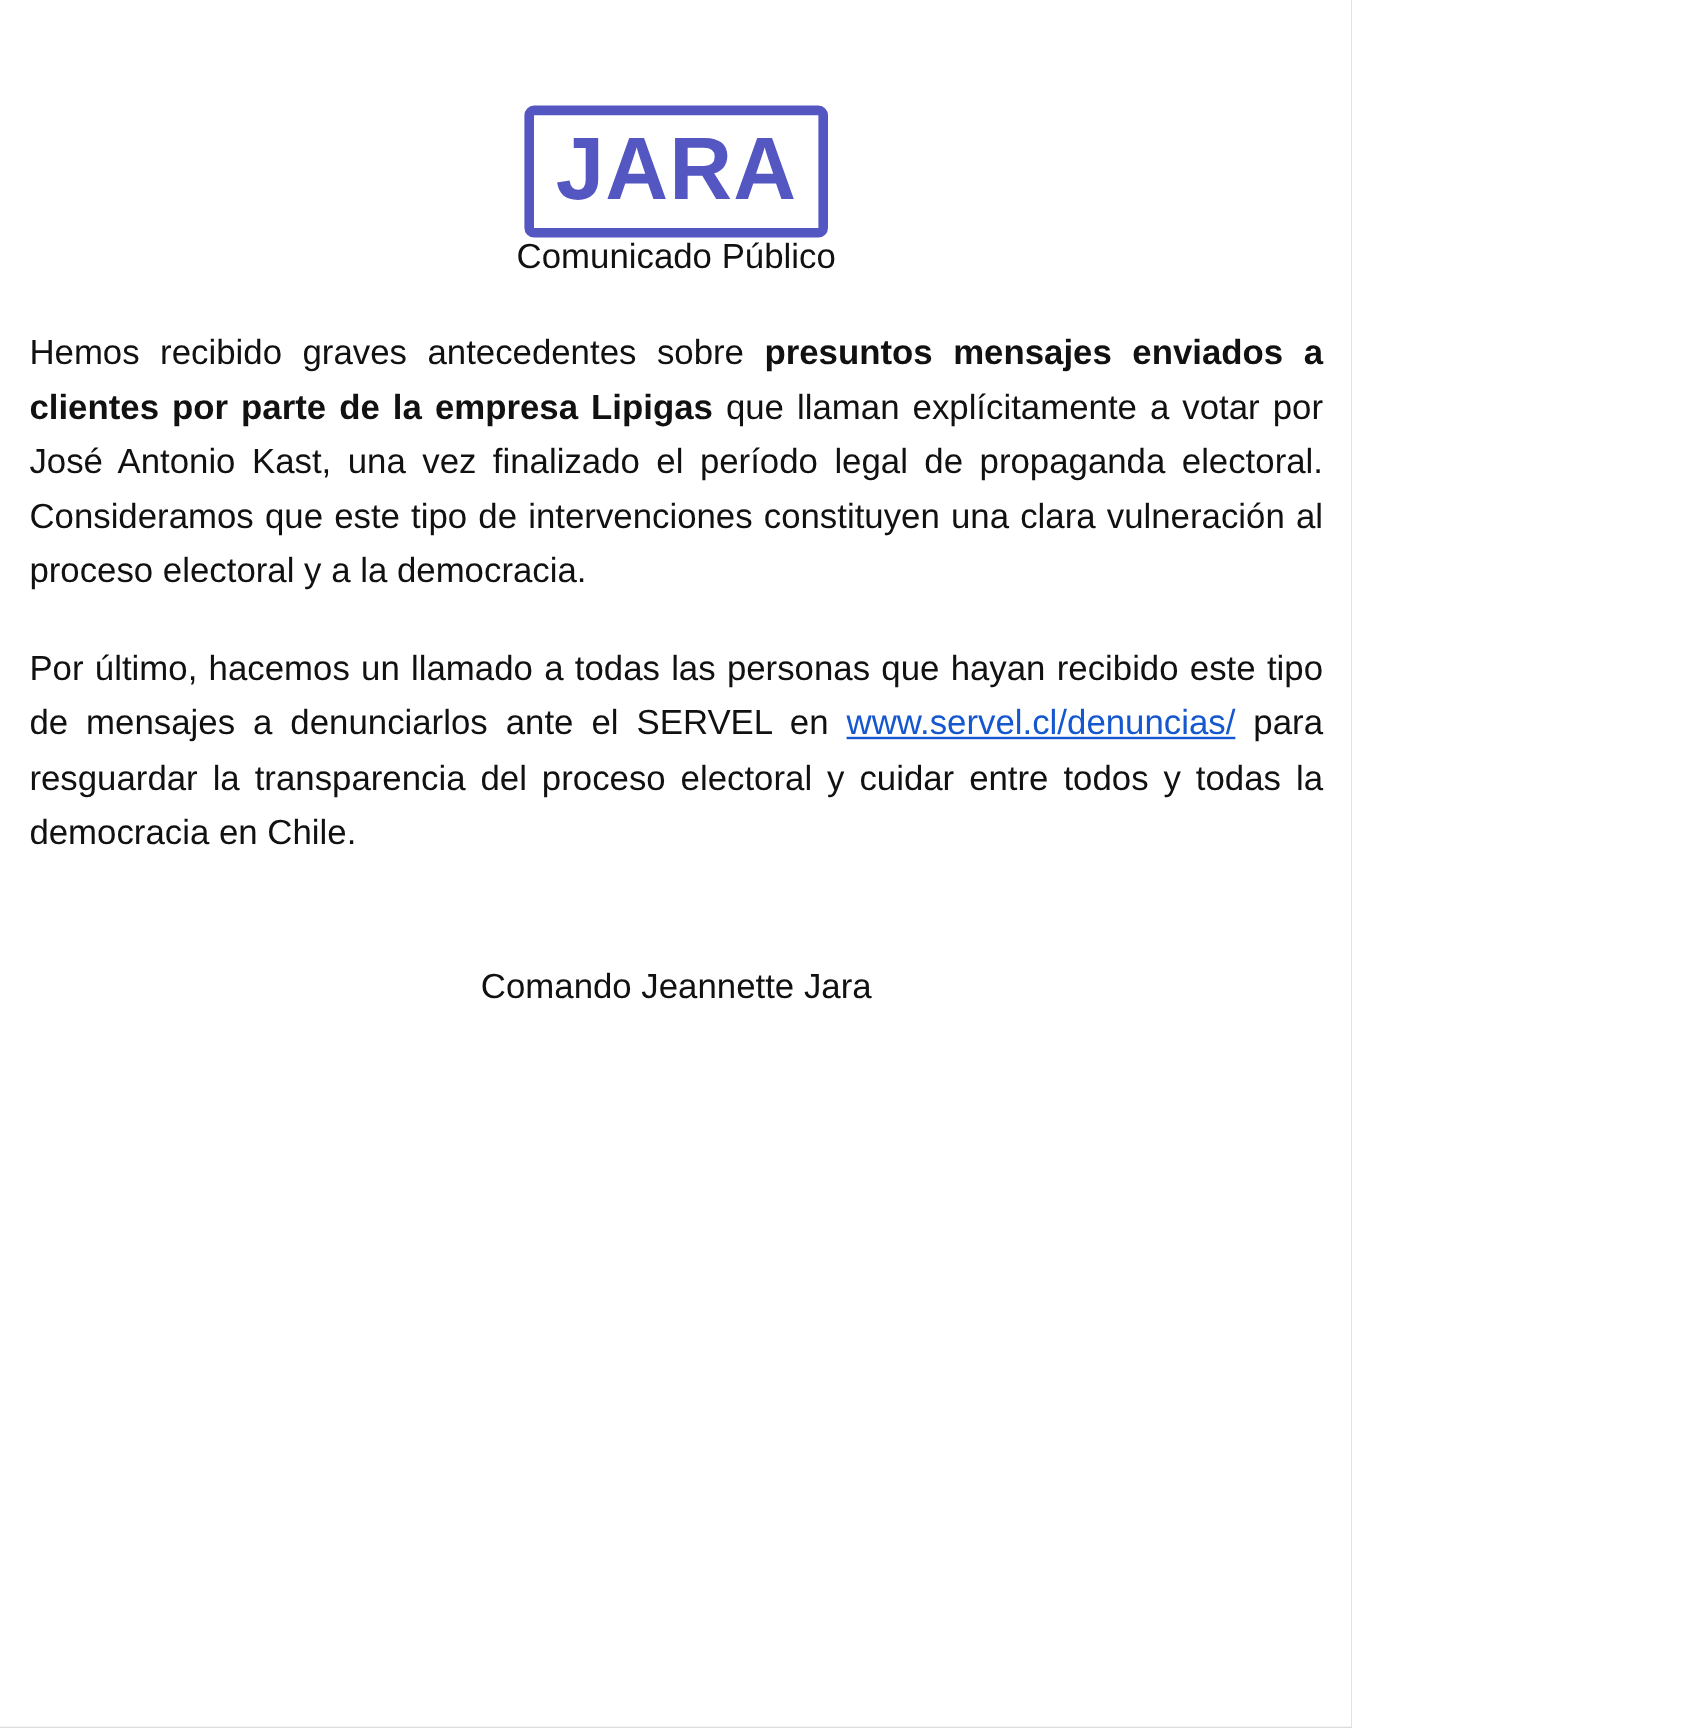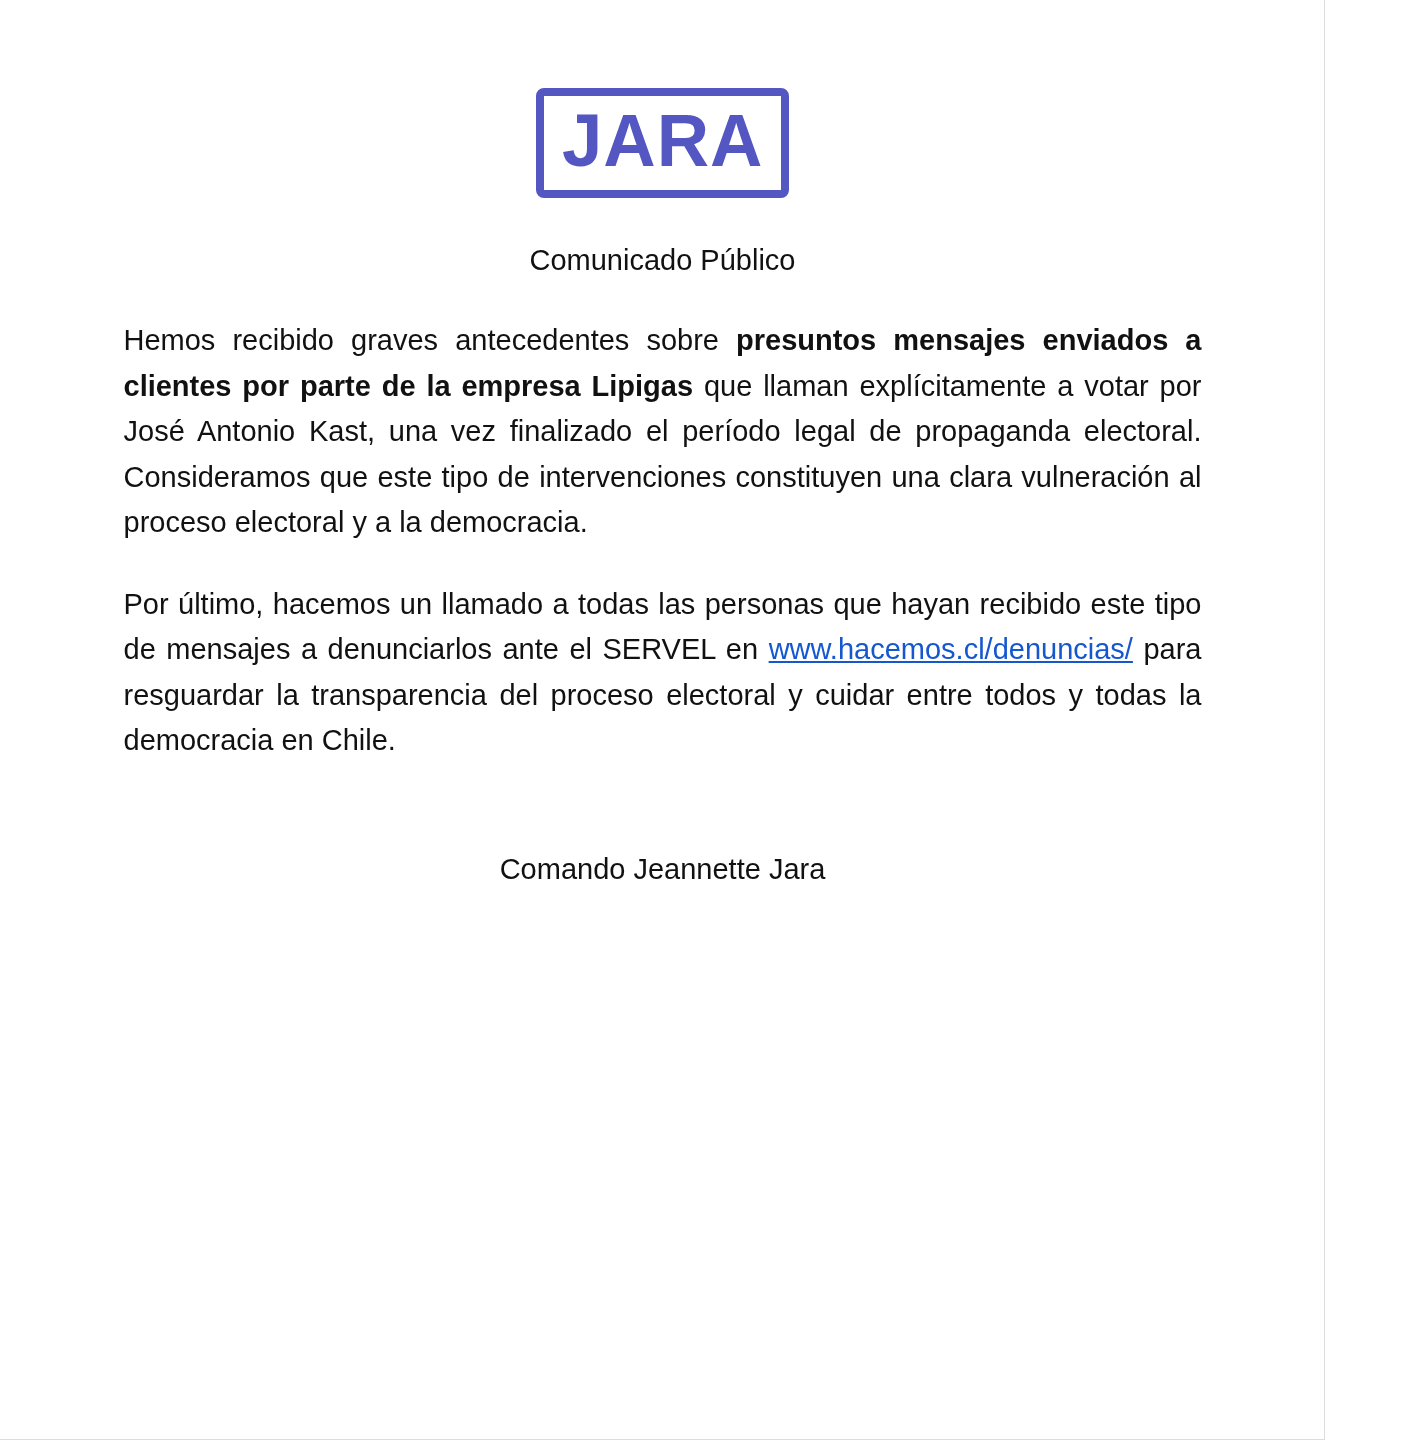--- a/index.html
+++ b/index.html
@@ -8,21 +8,21 @@
     --text-black: #111111;
   }
   * { margin: 0; padding: 0; box-sizing: border-box; }
   html, body {
     background: #ffffff;
     font-family: "Liberation Sans", sans-serif;
     color: var(--text-black);
   }
   .page {
     position: relative;
-    width: 1325px;
+    width: 1127px;
     height: 1440px;
     background: #ffffff;
     overflow: hidden;
     box-shadow: inset -1px 0 0 #dcdcdc, inset 0 -1px 0 #dcdcdc;
   }
   .logo-box {
     margin: 88px auto 0 auto;
     width: fit-content;
     border: 8px solid var(--logo-blue);
     border-radius: 8px;
@@ -31,21 +31,20 @@
   .logo-text {
     font-size: 74px;
     font-weight: 700;
     letter-spacing: 1px;
     color: var(--logo-blue);
     line-height: 86px;
     transform: scaleX(0.98);
     display: inline-block;
   }
   .doc-title {
-    margin-top: 46px;
     text-align: center;
     font-size: 29px;
     line-height: 32px;
     font-weight: 400;
   }
   .content {
     width: 1078px;
     margin: 42px auto 0 auto;
     font-size: 29px;
     line-height: 45.5px;
@@ -76,19 +75,19 @@
   </div>
 
   <div class="doc-title">Comunicado Público</div>
 
   <div class="content">
 
     <p><span>Hemos recibido graves antecedentes sobre </span><span class="bold">presuntos mensajes enviados a clientes por parte de la empresa Lipigas</span><span> que llaman explícitamente a votar por José Antonio Kast, una vez finalizado el período legal de propaganda electoral. Consideramos que este tipo de intervenciones constituyen una clara vulneración al proceso electoral y a la democracia.</span></p>
 
 
 
-    <p><span>Por último, hacemos un llamado a todas las personas que hayan recibido este tipo de mensajes a denunciarlos ante el SERVEL en </span><a class="doc-link" href="#">www.hacemos.cl/denuncias/</a><span> para resguardar la transparencia del proceso electoral y cuidar entre todos y todas la democracia en Chile.</span></p>
+    <p><span>Por último, hacemos un llamado a todas las personas que hayan recibido este tipo de mensajes a denunciarlos ante el SERVEL en </span><a class="doc-link" href="#">www.servel.cl/denuncias/</a><span> para resguardar la transparencia del proceso electoral y cuidar entre todos y todas la democracia en Chile.</span></p>
 
     <div class="signature">Comando Jeannette Jara</div>
 
   </div>
 
 </div>
 
 </body></html>

